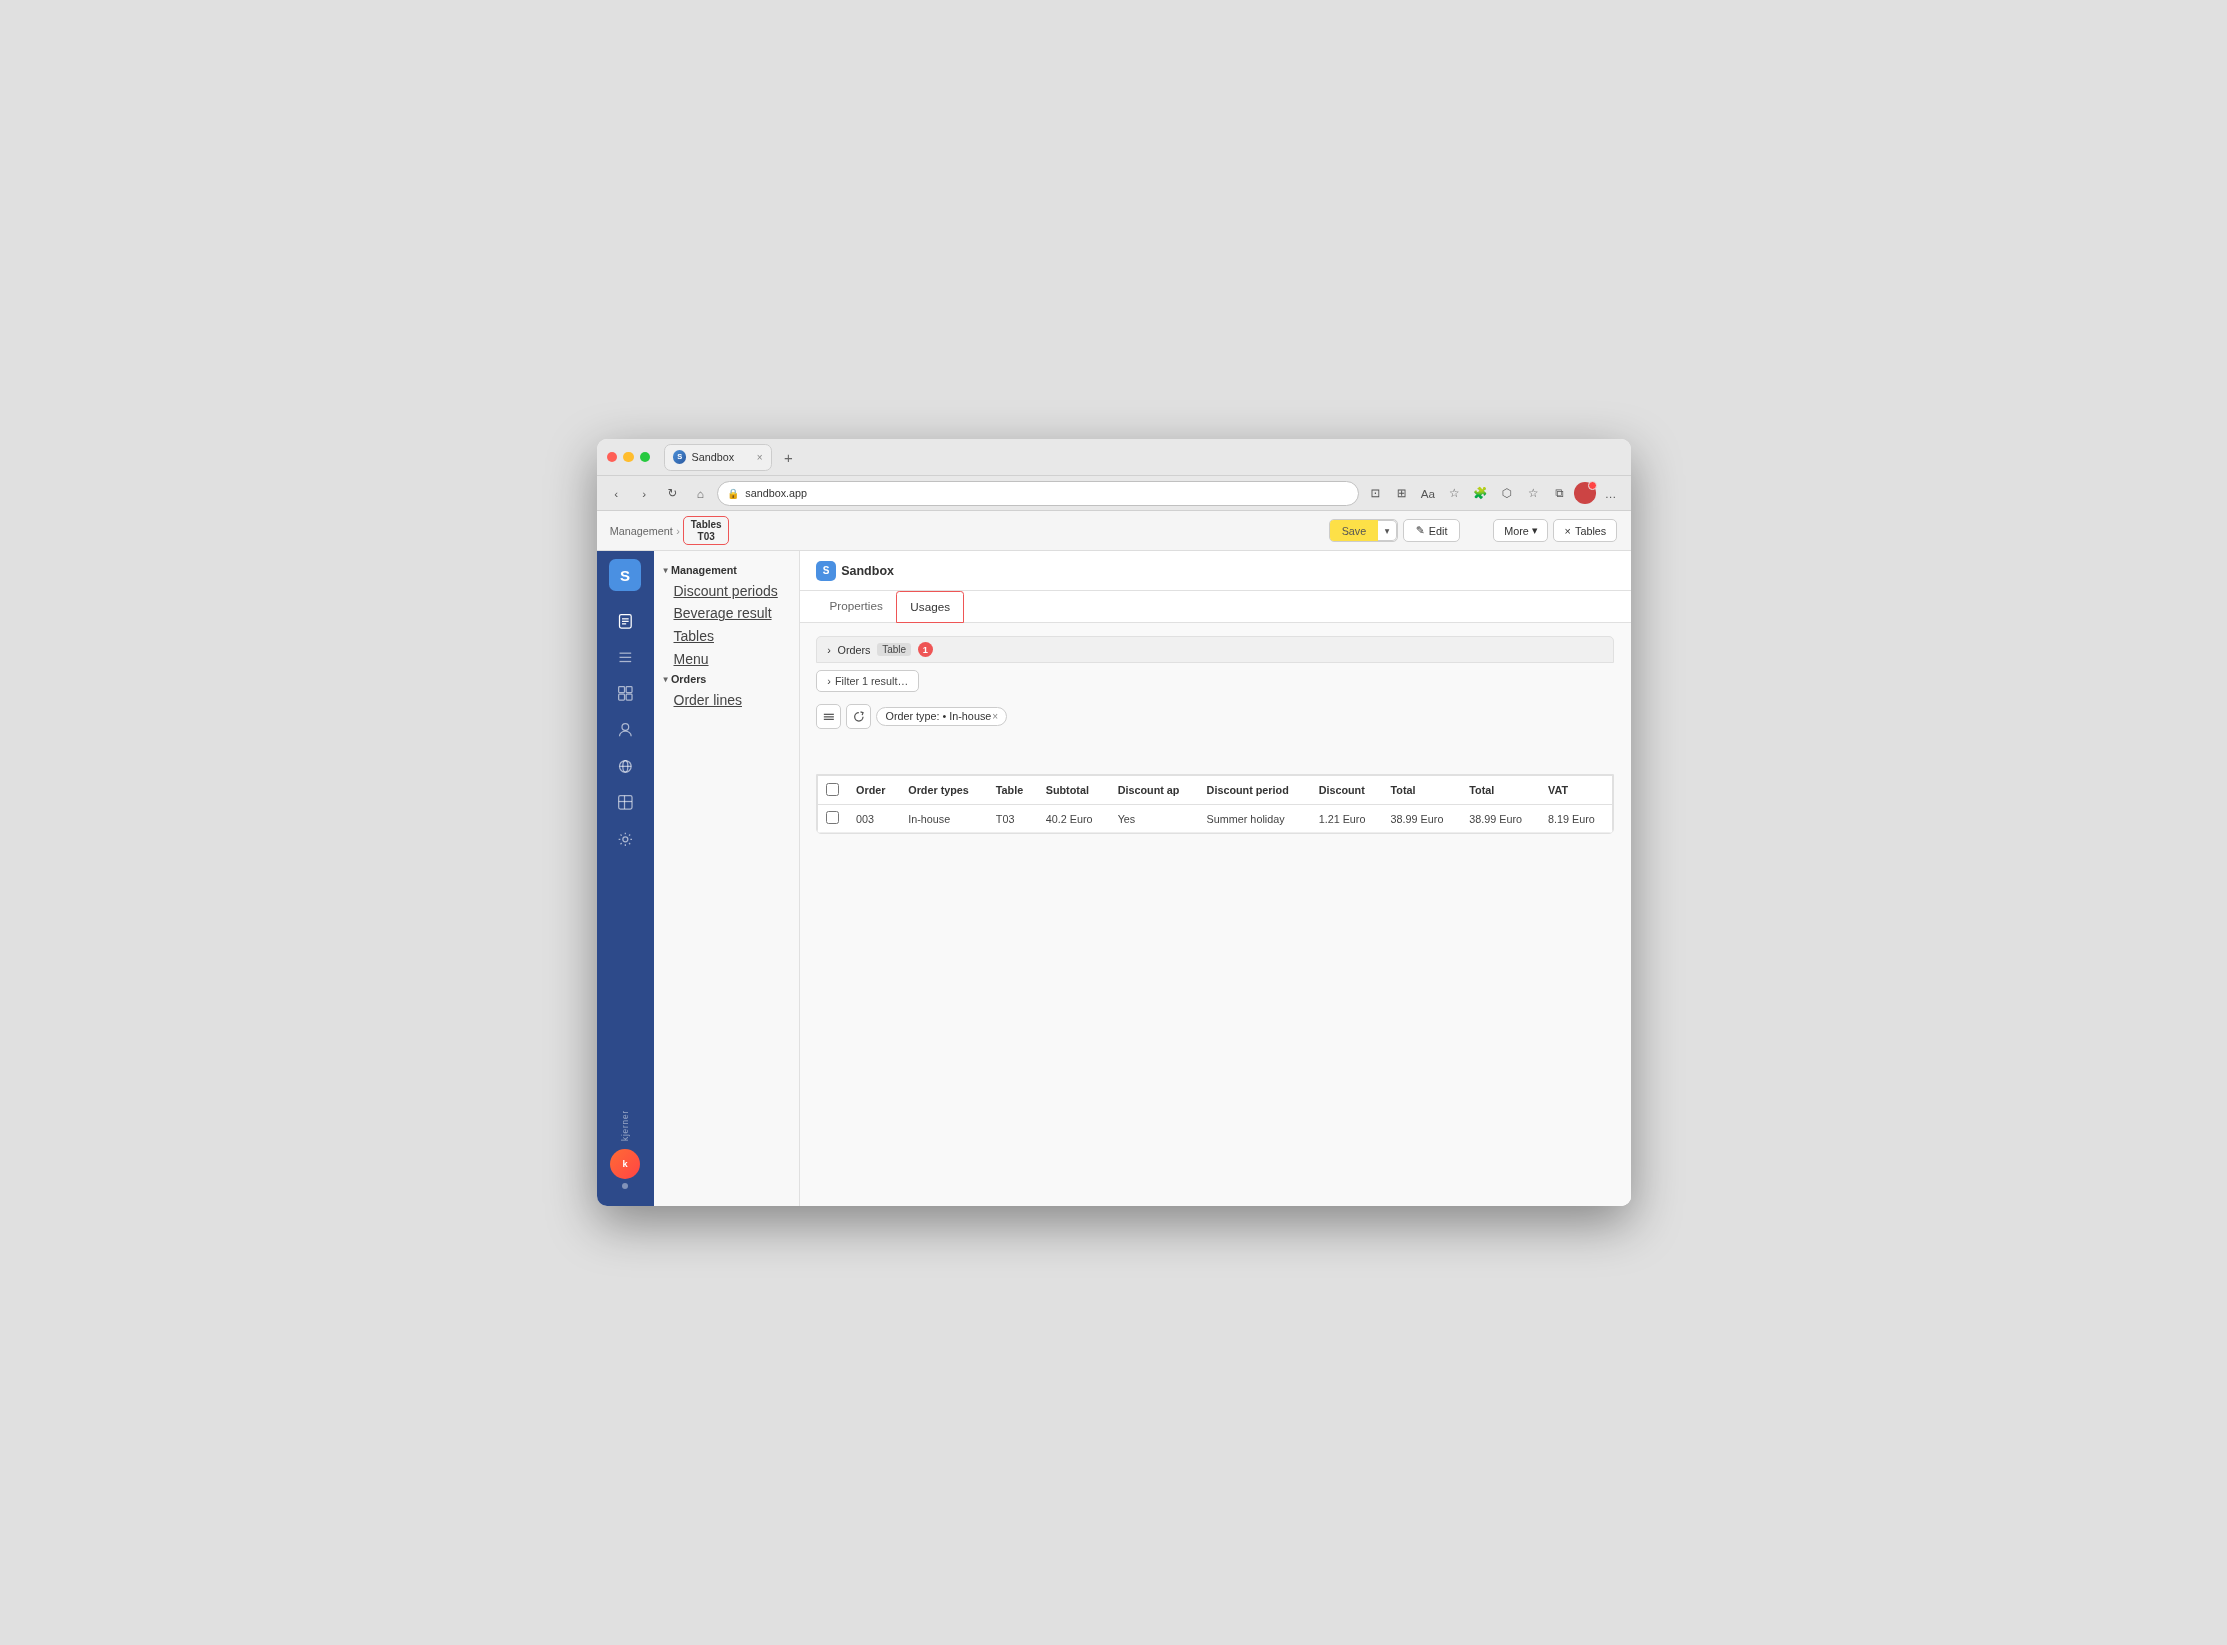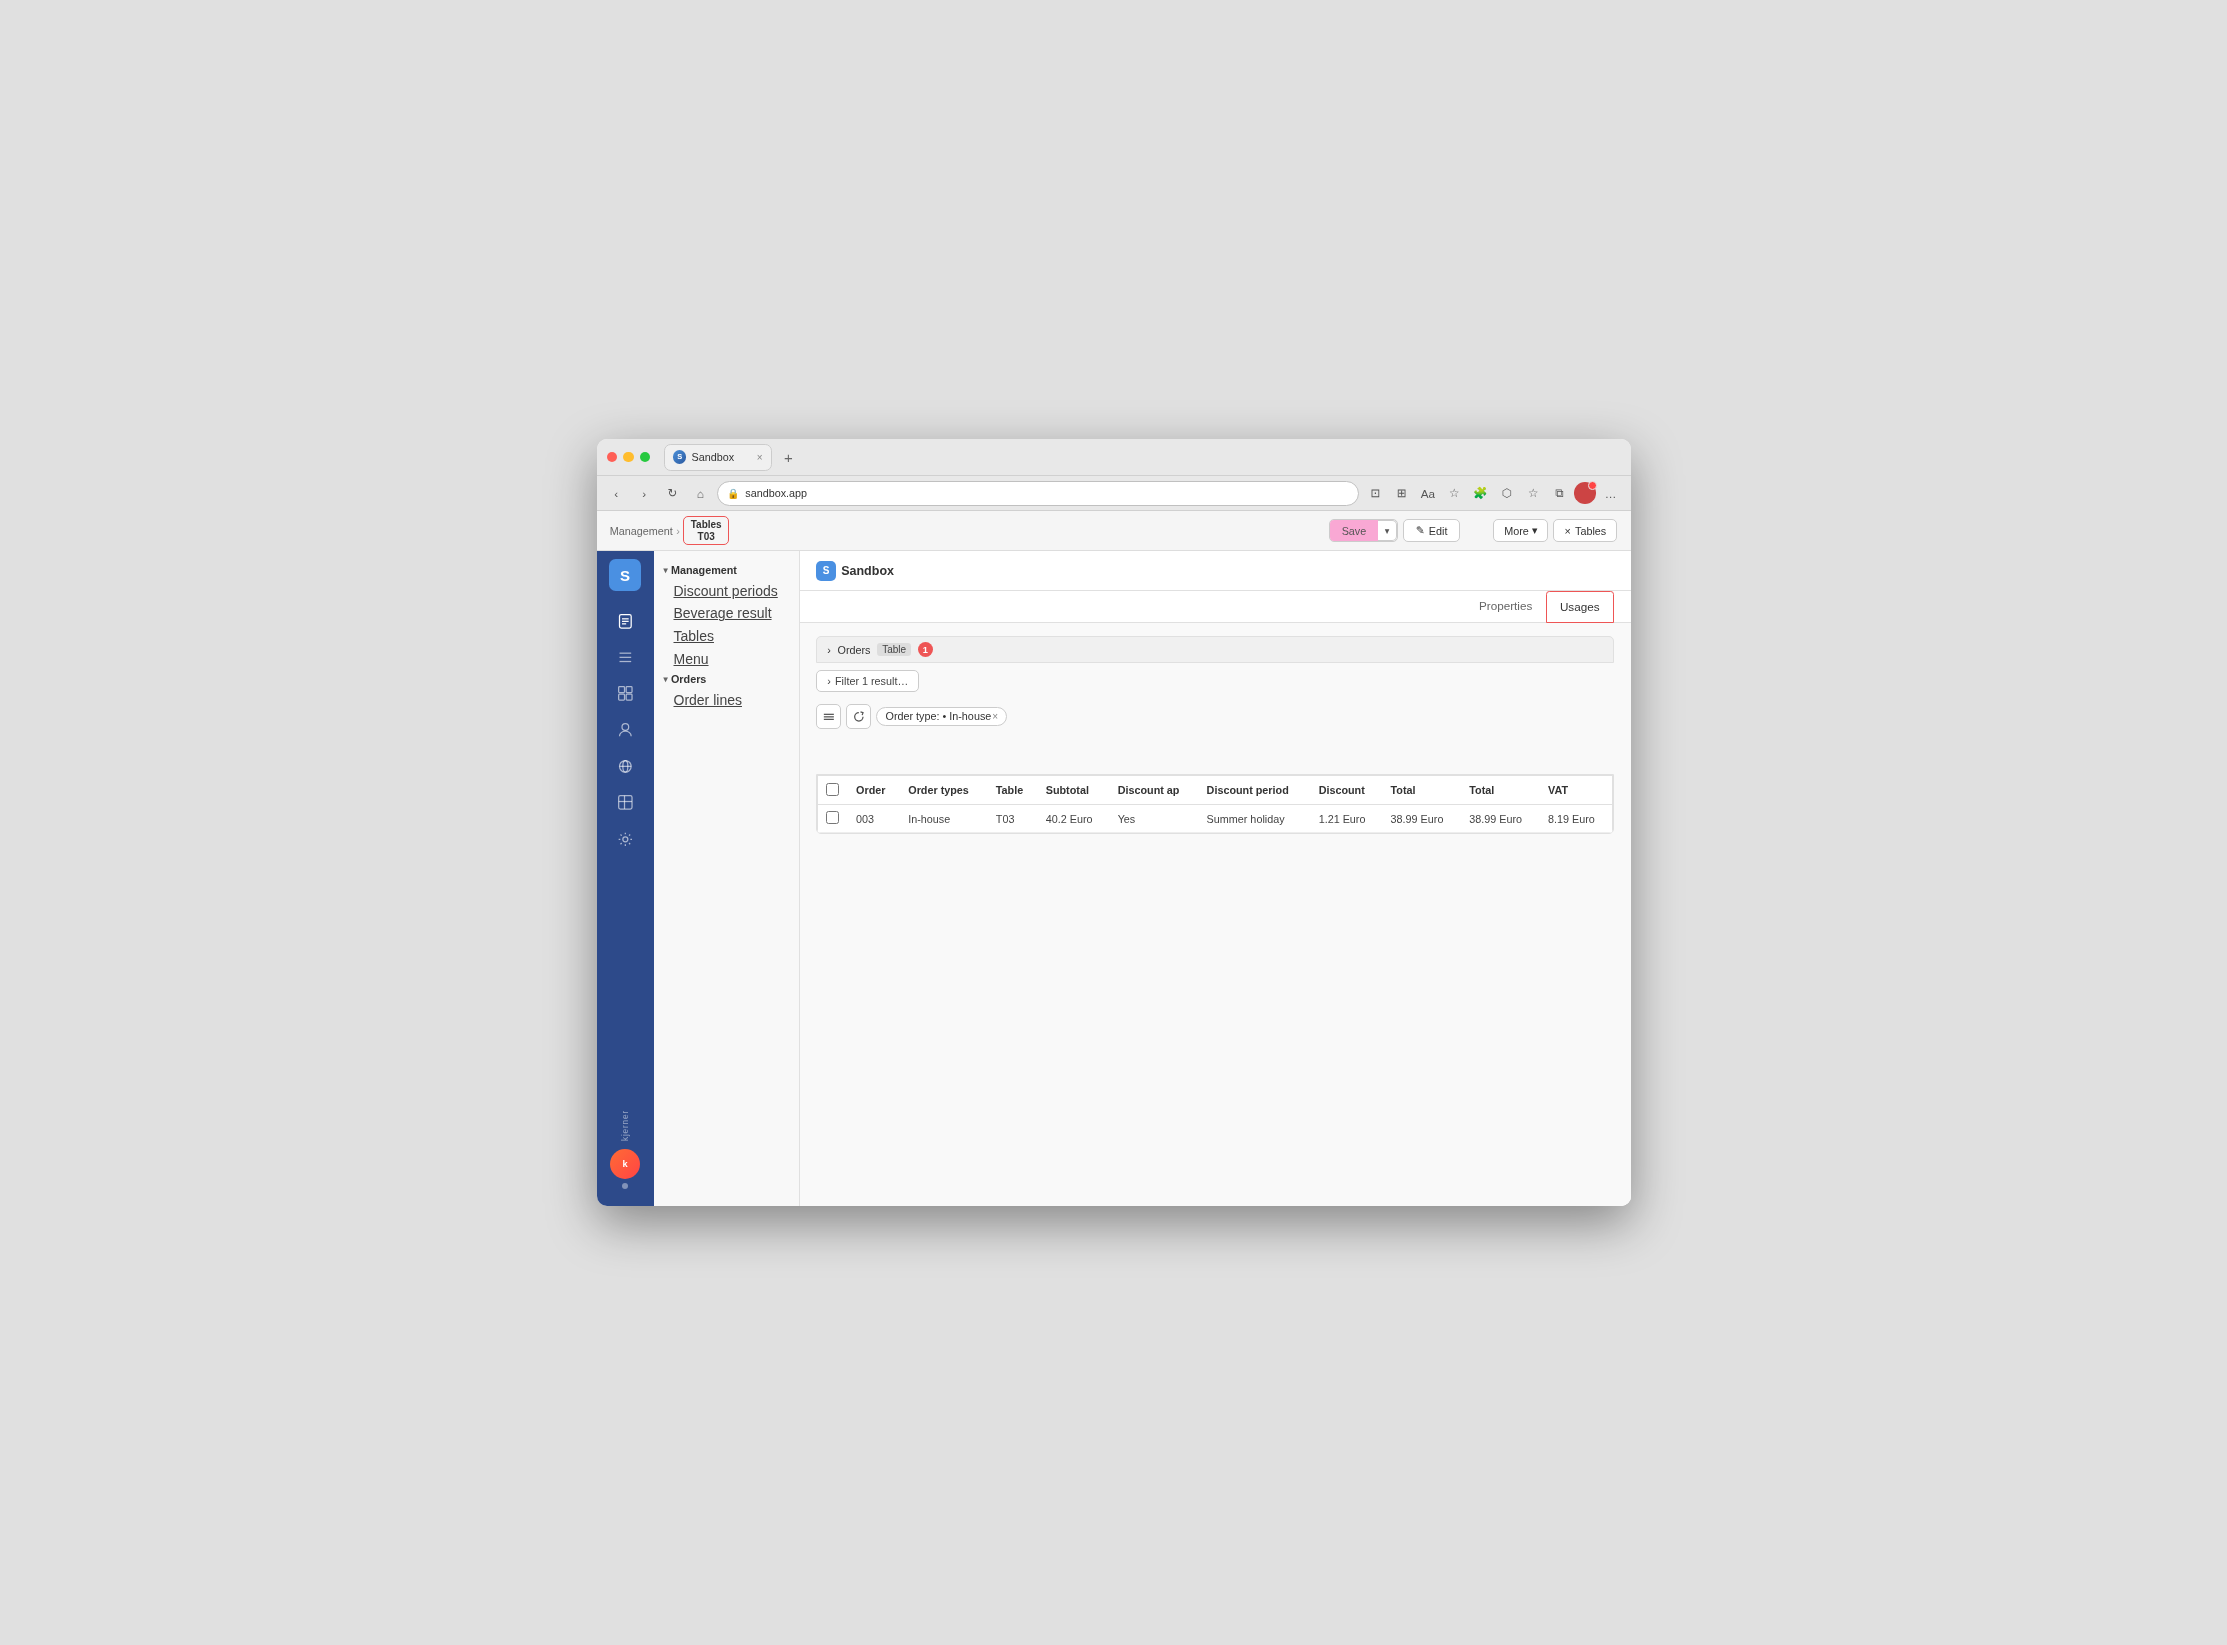--- a/index.html
+++ b/index.html
@@ -98,21 +98,21 @@
       border-radius: 5px;
       padding: 1.7px 6.7px;
       font-size: 10.8px;
       font-weight: 600;
       color: #333;
       text-align: center;
       line-height: 1.2;
     }
     .toolbar-actions { display: flex; align-items: center; gap: 5px; }
     .btn-save {
-      background: #f9a8d4;
+      background: #fde047;
       border: 0.8px solid #ccc;
       border-radius: 5px;
       padding: 4.2px 11.7px;
       font-size: 10.8px;
       color: #555;
       cursor: pointer;
       display: flex; align-items: center; gap: 0;
     }
     .btn-save-dropdown {
       background: white;
@@ -279,21 +279,20 @@
       display: flex; align-items: center; justify-content: center;
       font-size: 10px; color: white; font-weight: bold;
     }
 
     
     .tabs-bar {
       display: flex;
       padding: 0 16.7px;
       border-bottom: 0.8px solid #e0e0e0;
       flex-shrink: 0;
-      justify-content: flex-end;
     }
     .tab {
       padding: 8.3px 13.3px;
       font-size: 11.7px;
       color: #666;
       cursor: pointer;
       border-bottom: 1.7px solid transparent;
       margin-bottom: -0.8px;
     }
     .tab.active-outlined {

